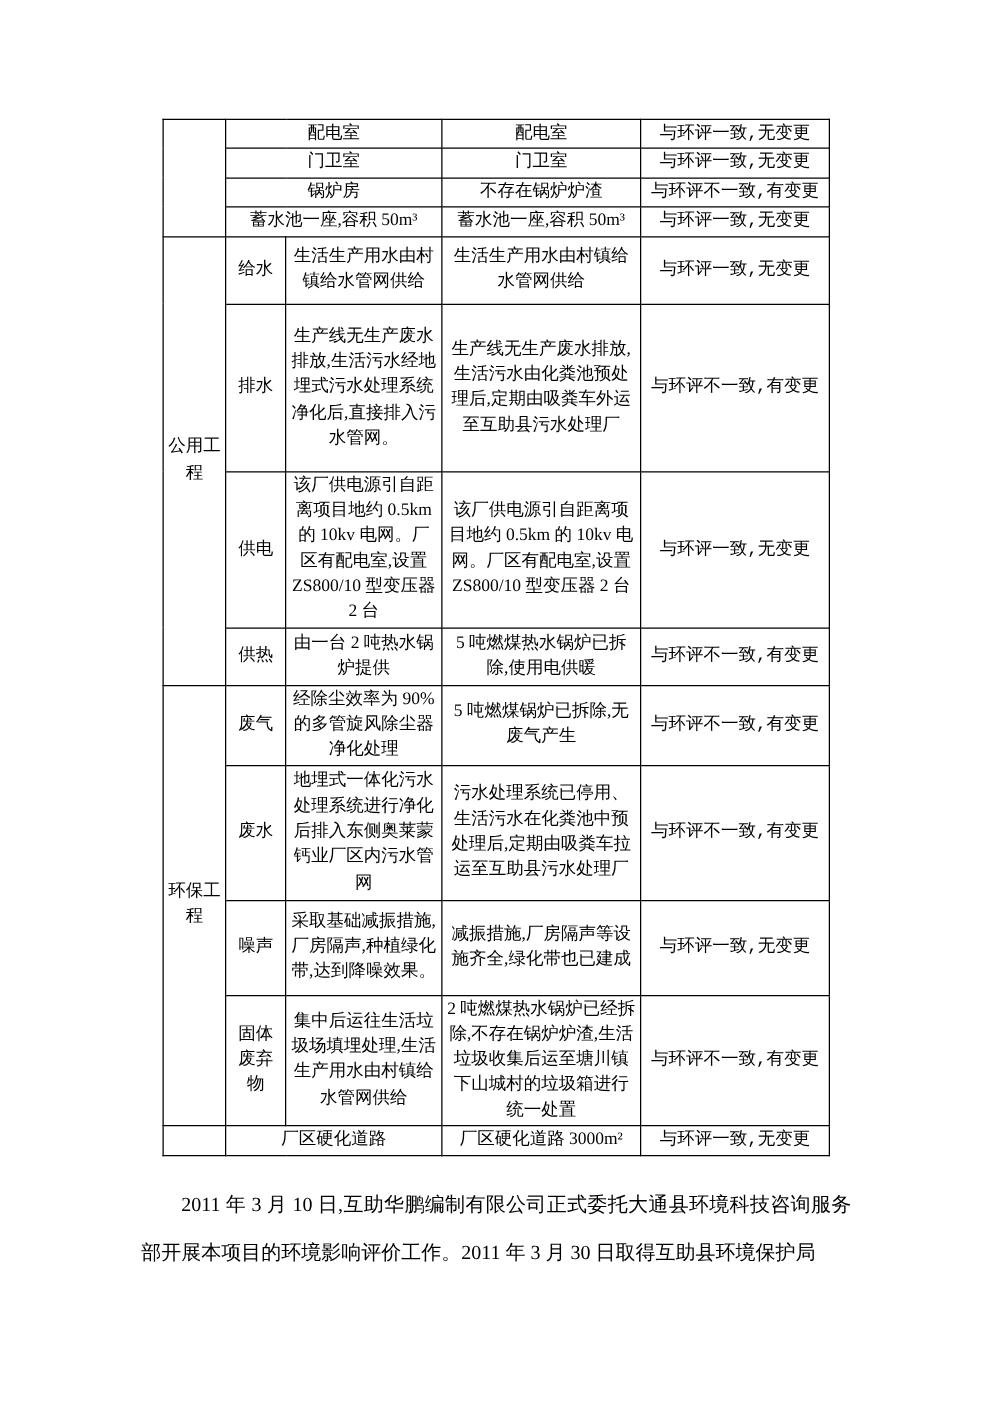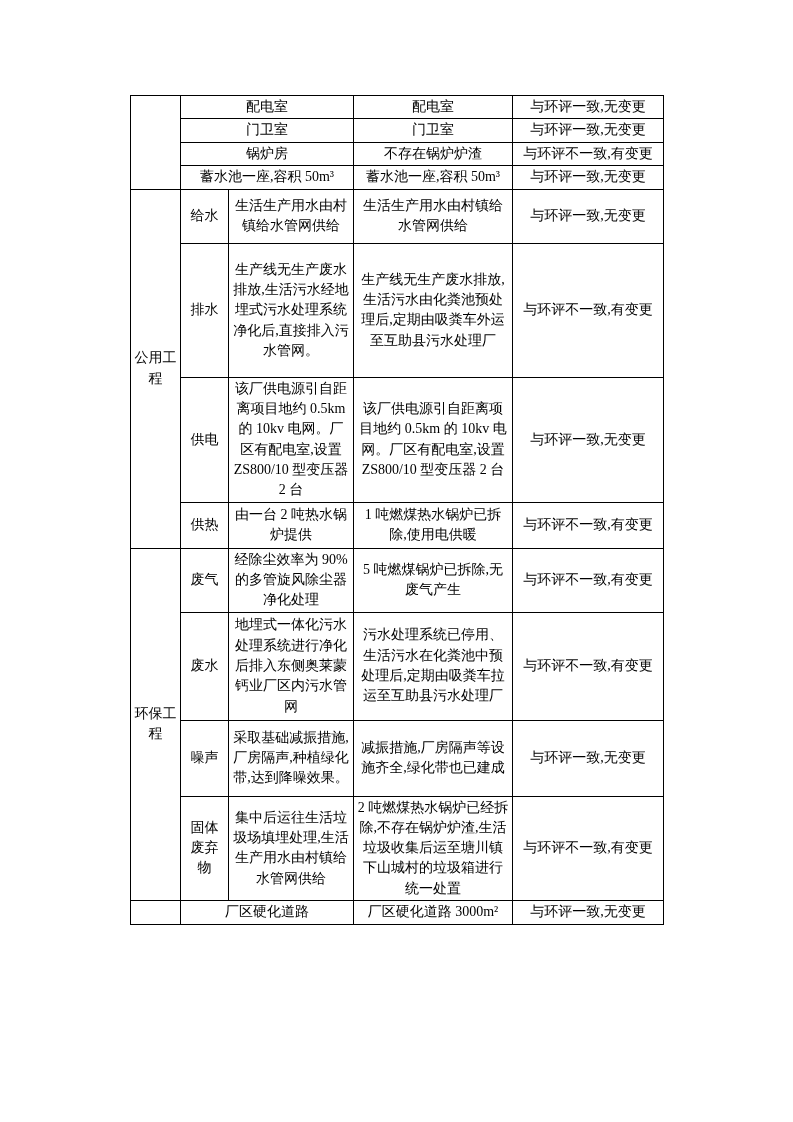--- a/index.html
+++ b/index.html
@@ -24,21 +24,21 @@
   table.compliance td {
     border: 1px solid #000;
     font-size: 14px;
     line-height: 1.45;
     text-align: center;
     vertical-align: middle;
     padding: 1px 3px;
     overflow-wrap: break-word;
   }
   td.leftalign { text-align: left; padding-left: 4px; padding-right: 3px; }
-  td.status { padding: 1px 2px; }
+  td.status { padding: 1px 2px; font-family: Liberation Mono, monospace; }
   tr.h23 { height: 23px; }
   tr.h24 { height: 24px; }
   tr.h54 { height: 54px; }
   tr.h134 { height: 134px; }
   tr.h124 { height: 124px; }
   tr.h46 { height: 46px; }
   tr.h52 { height: 52px; }
   tr.h108 { height: 108px; }
   tr.h76 { height: 76px; }
   tr.h98 { height: 98px; }
@@ -115,21 +115,21 @@
     </tr>
     <tr class="h124">
       <td>供电</td>
       <td class="leftalign">该厂供电源引自距离项目地约 0.5km 的 10kv 电网。厂区有配电室,设置 ZS800/10 型变压器 2 台</td>
       <td>该厂供电源引自距离项目地约 0.5km 的 10kv 电网。厂区有配电室,设置 ZS800/10 型变压器 2 台</td>
       <td class="status">与环评一致,无变更</td>
     </tr>
     <tr class="h46">
       <td>供热</td>
       <td class="leftalign">由一台 2 吨热水锅炉提供</td>
-      <td>1 吨燃煤热水锅炉已拆除,使用电供暖</td>
+      <td>5 吨燃煤热水锅炉已拆除,使用电供暖</td>
       <td class="status">与环评不一致,有变更</td>
     </tr>
 
     <tr class="h52">
       <td rowspan="4">环保工程</td>
       <td>废气</td>
       <td class="leftalign">经除尘效率为 90%的多管旋风除尘器净化处理</td>
       <td>5 吨燃煤锅炉已拆除,无废气产生</td>
       <td class="status">与环评不一致,有变更</td>
     </tr>
@@ -154,14 +154,15 @@
 
     <tr class="h24">
       <td></td>
       <td colspan="2">厂区硬化道路</td>
       <td>厂区硬化道路 3000m²</td>
       <td class="status">与环评一致,无变更</td>
     </tr>
   </tbody>
     </table>
 
+  <div class="body-paragraph">2011 年 3 月 10 日,互助华鹏编制有限公司正式委托大通县环境科技咨询服务部开展本项目的环境影响评价工作。2011 年 3 月 30 日取得互助县环境保护局</div>
 
 </div>
 
 </body></html>

